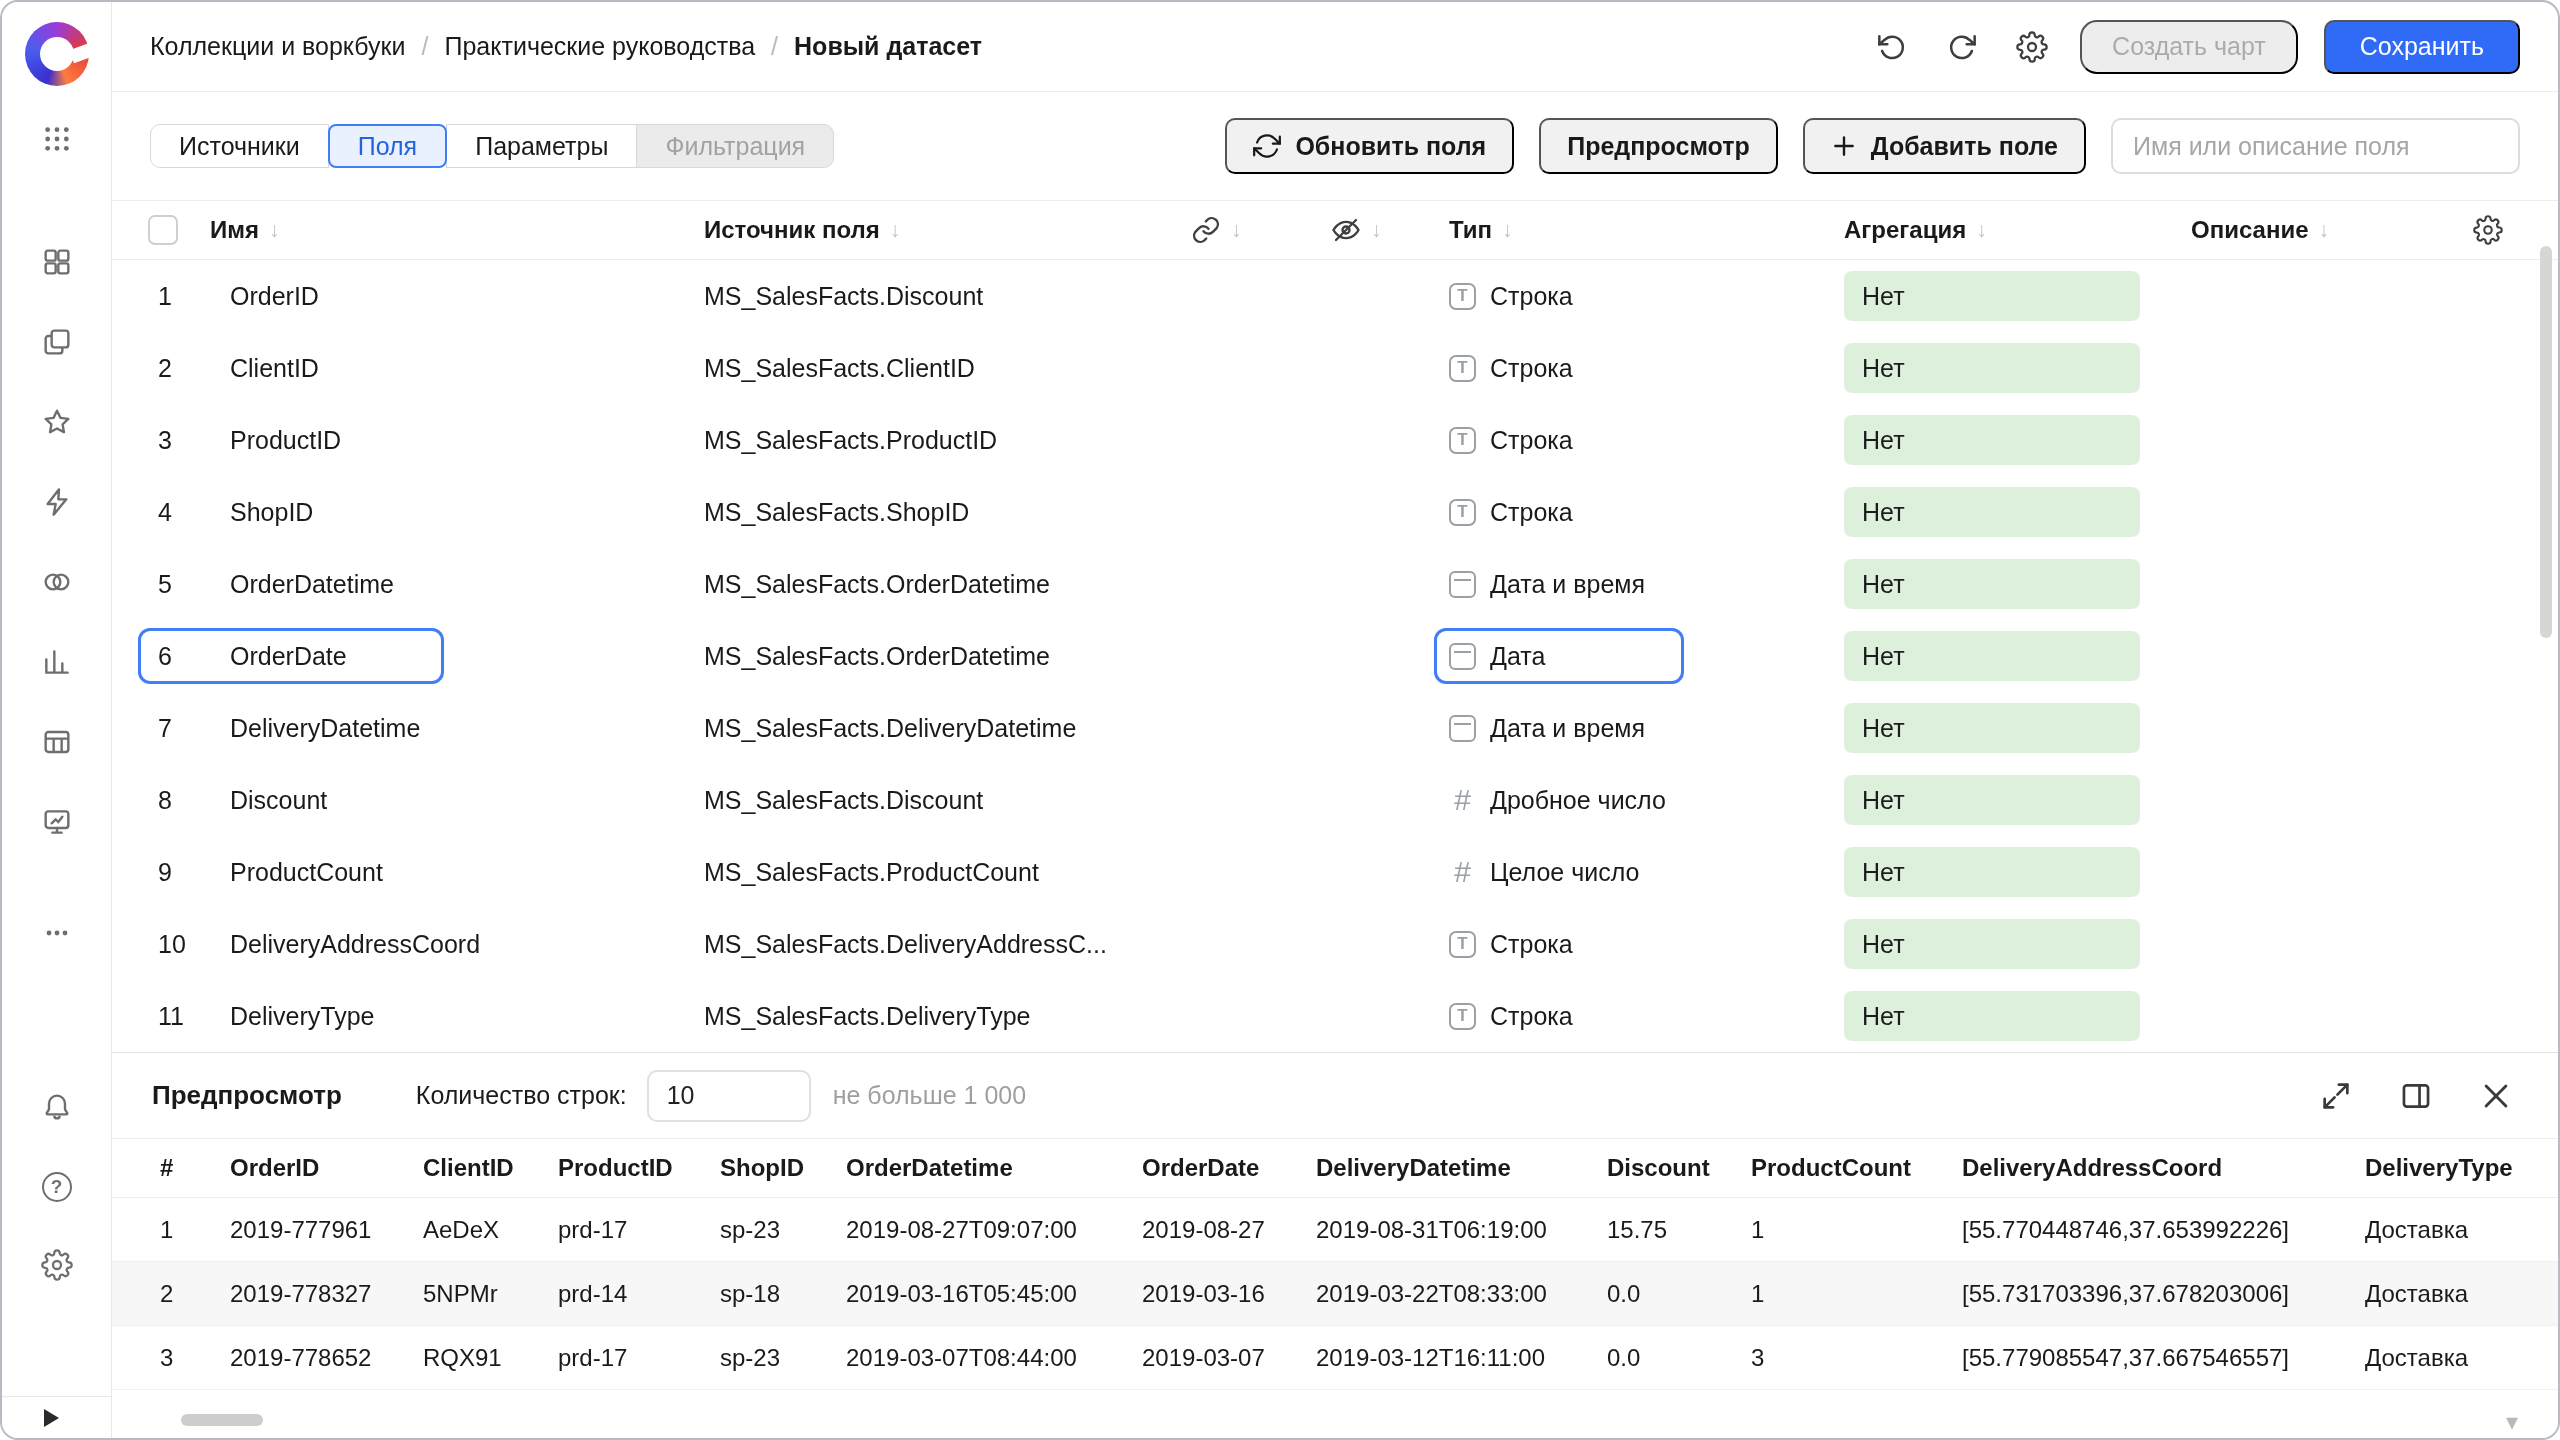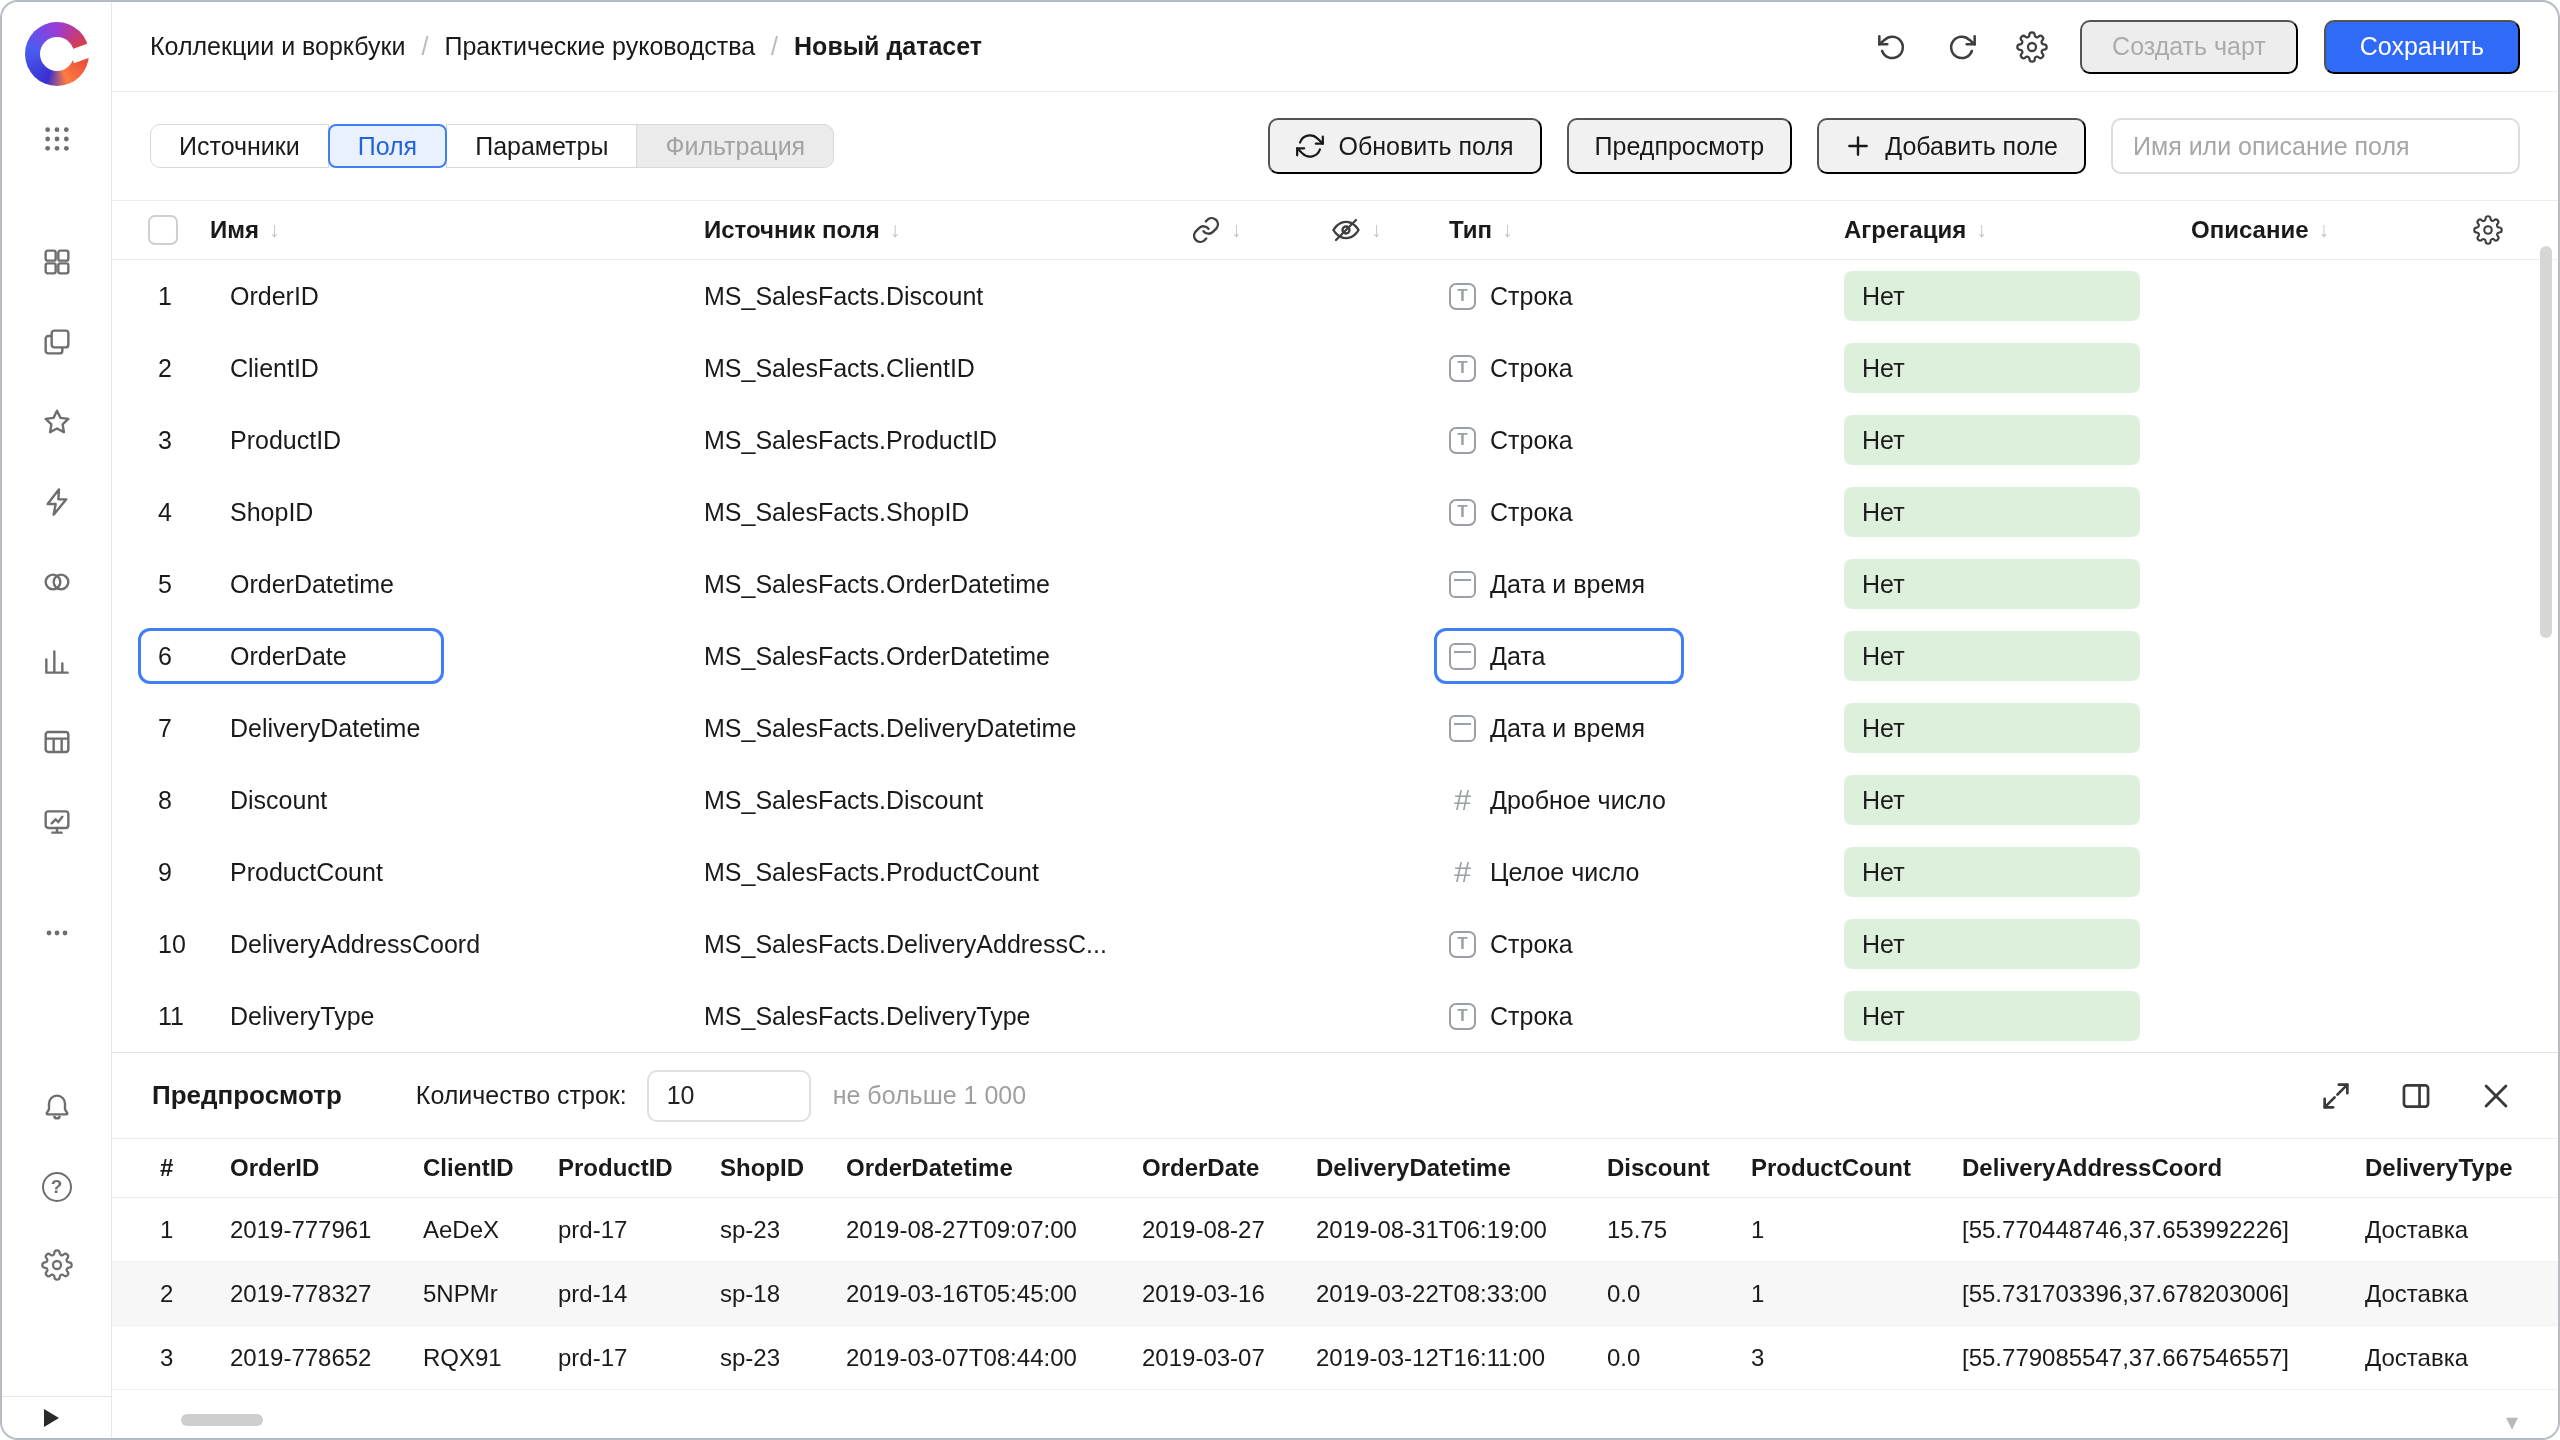--- a/index.html
+++ b/index.html
@@ -32,34 +32,34 @@
 
   .topbar { height:90px; flex:0 0 90px; display:flex; align-items:center; padding:0 38px; border-bottom:1px solid #ececec; }
   .breadcrumb { display:flex; align-items:center; font-size:25px; }
   .crumb { cursor:pointer; white-space:nowrap; }
   .crumb-sep { color:#b9b9b9; margin:0 16px; }
   .crumb-current { font-weight:700; }
   .top-actions { margin-left:auto; display:flex; align-items:center; gap:26px; color:#3e3e3e; }
   .icon-btn { width:44px; height:44px; display:flex; align-items:center; justify-content:center; cursor:pointer; }
   .icon-btn svg { width:32px; height:32px; }
   .btn { height:54px; display:flex; align-items:center; border-radius:10px; font-size:25px; padding:0 30px; cursor:pointer; white-space:nowrap; }
-  .btn-disabled { background:#ededed; color:#ababab; cursor:default; }
+  .btn-disabled { background:#ededed; color:#ababab; cursor:default;border-radius:17px; }
   .btn-primary { background:#2f6bf6; color:#fff; padding:0 34px; }
 
   .toolbar { height:108px; flex:0 0 108px; display:flex; align-items:center; padding:0 38px; }
   .tabs { display:flex; }
   .tab { height:44px; padding:0 28px; display:flex; align-items:center; font-size:25px;
     border:1px solid #d8d8d8; margin-left:-1px; background:#fff; cursor:pointer; white-space:nowrap; }
   .tab:first-child { border-radius:10px 0 0 10px; margin-left:0; }
   .tab:last-child { border-radius:0 10px 10px 0; }
   .tab-active { border:2px solid #3f7ef7; background:#e9f1fe; color:#2263dd; border-radius:8px; z-index:2; }
   .tab-disabled { background:#ebebeb; color:#a2a2a2; cursor:default; }
   .toolbar-right { margin-left:auto; display:flex; align-items:center; gap:25px; }
   .btn-grey { background:#f1f1f1; color:#191919; gap:14px; padding:0 26px; height:56px; border-radius:10px;
-    display:flex; align-items:center; font-size:25px; cursor:pointer; white-space:nowrap; }
+    display:flex; align-items:center; font-size:25px; cursor:pointer; white-space:nowrap;font-weight:bold; }
   .btn-grey svg { width:28px; height:28px; }
   .plus-glyph svg { width:26px; height:26px; }
   .search-input { width:409px; height:56px; border:2px solid #dcdcdc; border-radius:10px; font-size:25px;
     padding:0 20px; font-family:inherit; color:#333; outline:none; }
   .search-input::placeholder { color:#a6a6a6; }
 
   
   .ftable { flex:1 1 auto; min-height:0; overflow:hidden; position:relative; }
   .fhead, .frow { display:grid; grid-template-columns:62px 494px 487px 140px 118px 395px 347px 1fr 60px;
     align-items:center; padding:0 25px 0 36px; }

